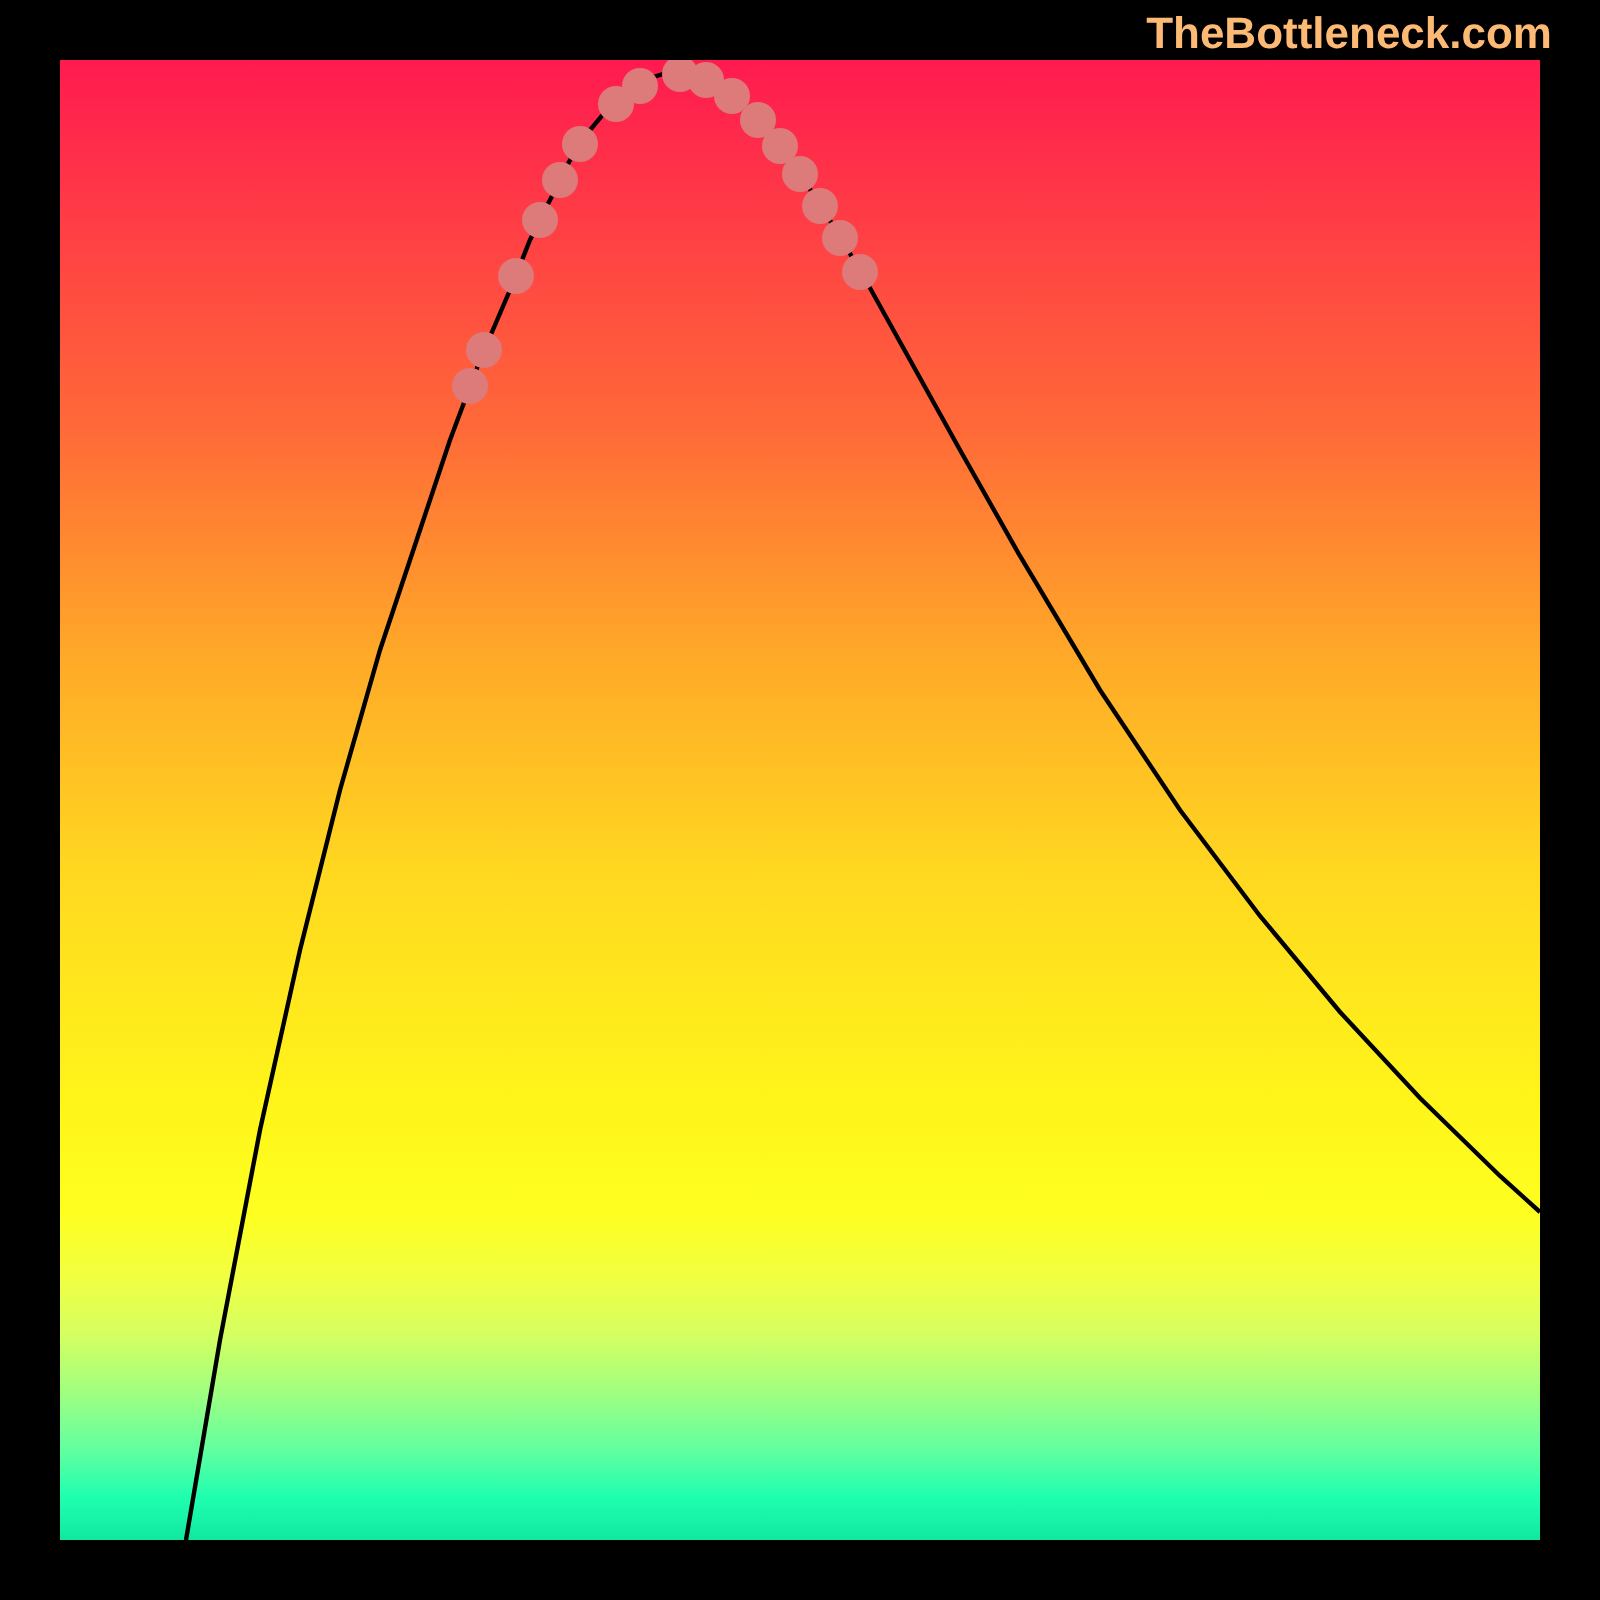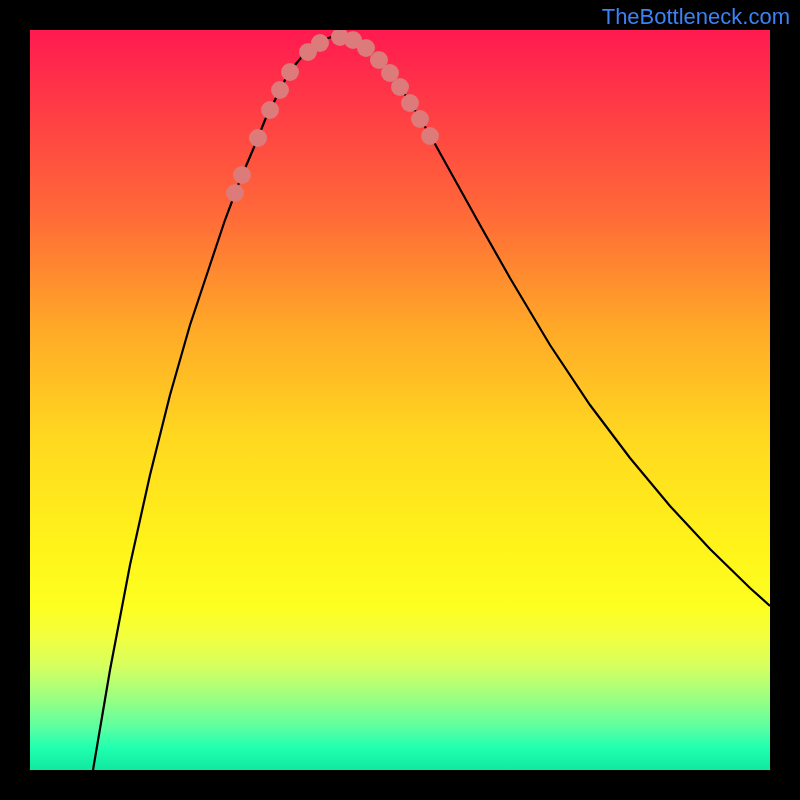--- a/index.html
+++ b/index.html
@@ -7,24 +7,24 @@
     width: 800px;
     height: 800px;
     background: #000;
     position: relative;
     font-family: Arial, Helvetica, sans-serif;
     overflow: hidden;
   }
   .watermark {
     position: absolute;
     top: 4px;
-    right: 10px;
-    color: #3b82f6;
+    right: 24px;
+    color: #fdba74;
     font-size: 22px;
-    font-weight: 400;
+    font-weight: 700;
     z-index: 10;
   }
   .plot-area {
     position: absolute;
     left: 30px;
     top: 30px;
     width: 740px;
     height: 740px;
     overflow: hidden;
   }

